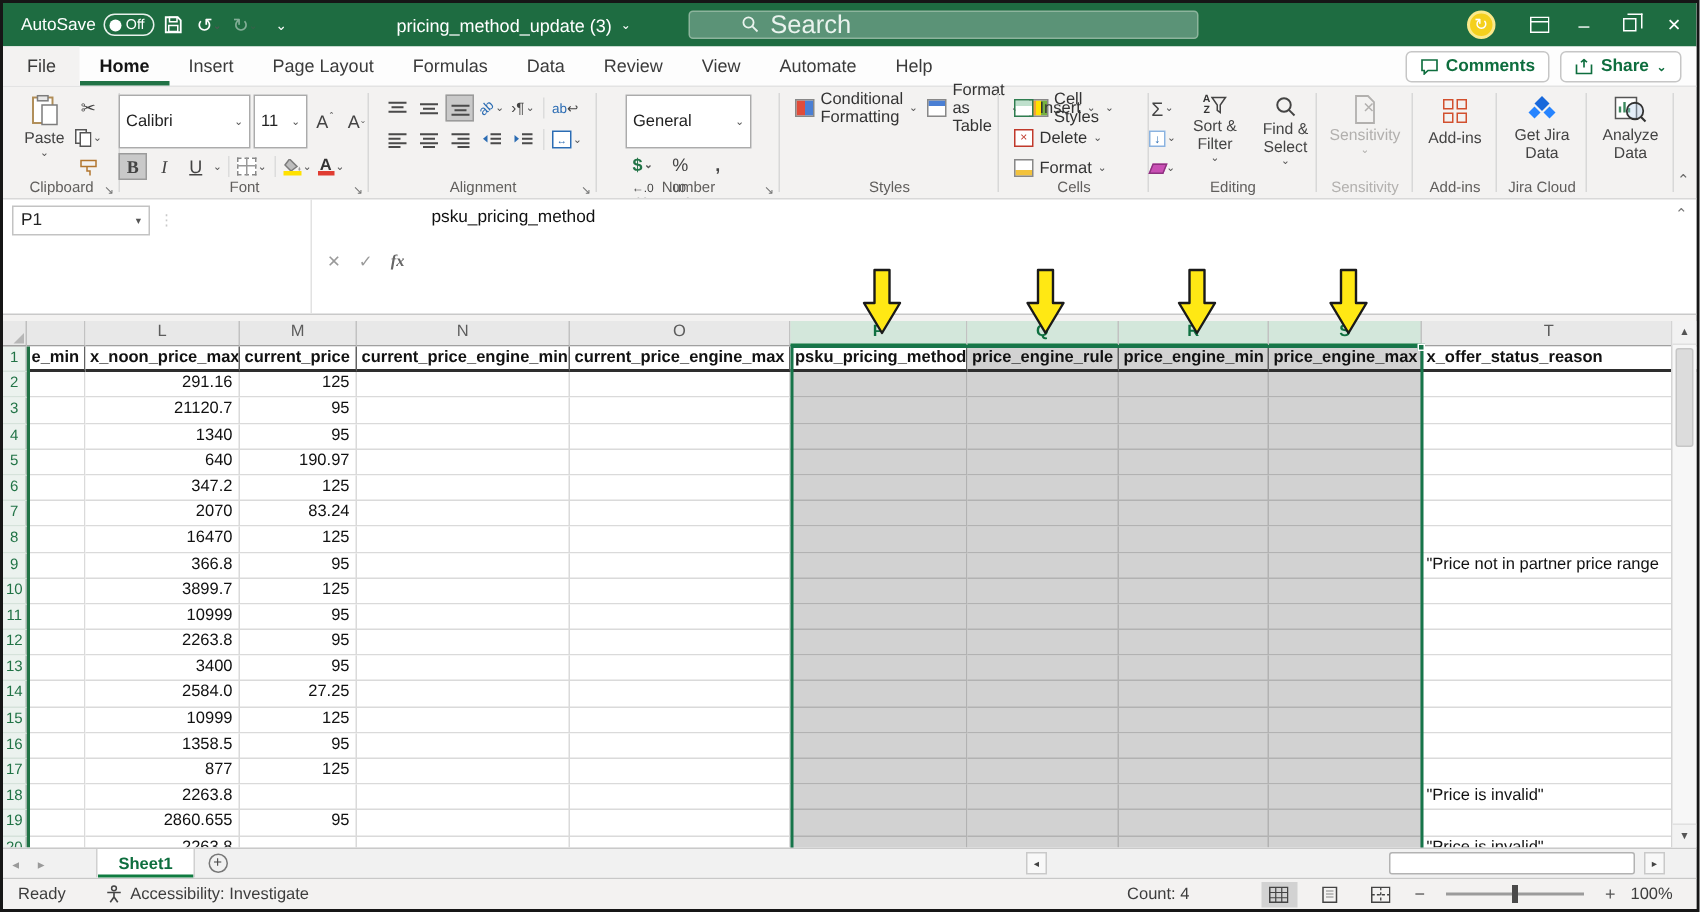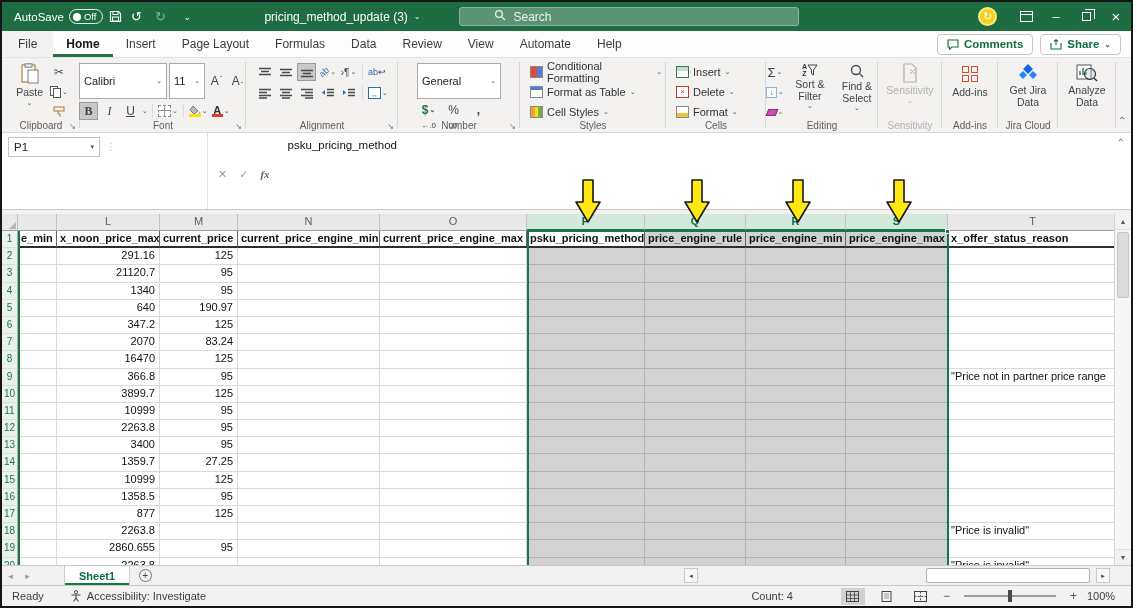--- a/index.html
+++ b/index.html
@@ -7,21 +7,21 @@
   .window{position:relative;width:1133px;height:608px;border:2px solid #161616;overflow:hidden;background:#fff}
 
   
   .tb{height:29px;background:#1e6c41;display:flex;align-items:center;color:#fff;font-size:11.5px}
   .tb-autosave{margin-left:12px;display:flex;align-items:center;gap:5px}
   .pill{display:flex;align-items:center;gap:3px;border:1px solid #e8f1ec;border-radius:8px;height:15px;padding:0 6px 0 3px;font-size:9.5px}
   .pill .dot{width:8px;height:8px;border-radius:50%;background:#fff}
   .tbi{width:24px;height:22px;display:flex;align-items:center;justify-content:center;font-size:13px}
   .dim{opacity:.45}
   .tb-title{margin-left:65px;display:flex;align-items:center;gap:6px;font-size:12px;white-space:nowrap}
-  .srch{margin-left:38px;width:340px;height:19px;background:#5b9377;border:1px solid #8db49d;border-radius:3px;display:flex;align-items:center;gap:8px;padding-left:56px;color:#eaf3ee;font-size:12px}
+  .srch{margin-left:38px;width:340px;height:19px;background:#5b9377;border:1px solid #8db49d;border-radius:3px;display:flex;align-items:center;gap:8px;padding-left:56px;color:#eaf3ee;font-size:17px}
   .tb-right{margin-left:auto;display:flex;align-items:center}
   .avatar{width:19px;height:19px;border-radius:50%;background:#f5d01d;border:2px solid #fbe98a;display:flex;align-items:center;justify-content:center;color:#fff;font-size:11px;margin-right:14px}
   .winbtn{width:30px;height:29px;display:flex;align-items:center;justify-content:center;font-size:13px}
   .restore{width:9px;height:9px;border:1px solid #fff;position:relative}
   .restore:before{content:'';position:absolute;left:2px;top:-4px;width:9px;height:9px;border:1px solid #fff;border-bottom:none;border-left:none}
 
   
   .rtabs{height:27px;background:#fdfdfd;display:flex;align-items:stretch;font-size:12px;color:#3b3b3b;border-bottom:1px solid #e3e3e3}
   .rtab{padding:0 13px;display:flex;align-items:center}
   .rtab.file{padding:0 16px;background:#f3f2f1}
@@ -374,21 +374,21 @@
         <div class="rowline" style="gap:6px;padding-left:2px;font-size:8px;color:#444">
           <span class="ib" style="font-size:8px">←.0<br>.00</span>
           <span class="ib" style="font-size:8px">.00<br>→.0</span>
         </div>
       </div>
       <span class="grp-label">Number</span>
       <span class="launch">↘</span>
     </div>
 
     <div class="grp" style="width:146px;align-items:flex-start;padding-left:8px">
-      <div style="display:flex;flex-direction:column;gap:2px;padding-top:2px">
+      <div style="display:flex;flex-direction:row;gap:2px;padding-top:2px">
         <span class="stackbtn">
           <span class="gridicon" style="background:linear-gradient(90deg,#e04c3a 50%,#4a7fd4 50%)"></span>
           <span>Conditional Formatting</span>
             <span class="cv">⌄</span>
         </span>
         <span class="stackbtn">
           <span class="gridicon" style="background:linear-gradient(#4a7fd4 35%,#fff 35%)"></span>
           <span>Format as Table</span>
             <span class="cv">⌄</span>
         </span>
@@ -715,21 +715,21 @@
           <div class="cell" style="width: 147px;"></div>
           <div class="cell sel" style="width: 118px;"></div>
           <div class="cell sel" style="width: 101px;"></div>
           <div class="cell sel" style="width: 100px;"></div>
           <div class="cell sel" style="width: 102px;"></div>
           <div class="cell" style="width: 170px;"></div>
         </div>
         <div class="grow">
           <div class="rn">14</div>
           <div class="cell" style="width: 39px;"></div>
-          <div class="cell num" style="width: 103px;">1359.7</div>
+          <div class="cell num" style="width: 103px;">2584.0</div>
           <div class="cell num" style="width: 78px;">27.25</div>
           <div class="cell" style="width: 142px;"></div>
           <div class="cell" style="width: 147px;"></div>
           <div class="cell sel" style="width: 118px;"></div>
           <div class="cell sel" style="width: 101px;"></div>
           <div class="cell sel" style="width: 100px;"></div>
           <div class="cell sel" style="width: 102px;"></div>
           <div class="cell" style="width: 170px;"></div>
         </div>
         <div class="grow">

